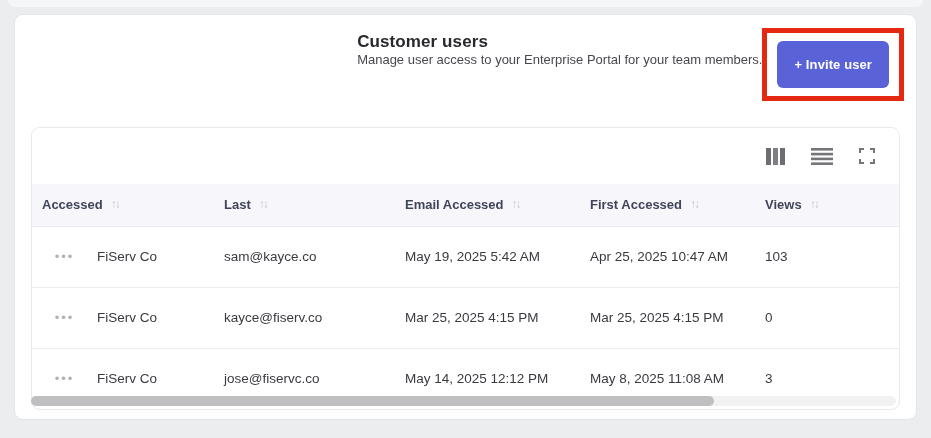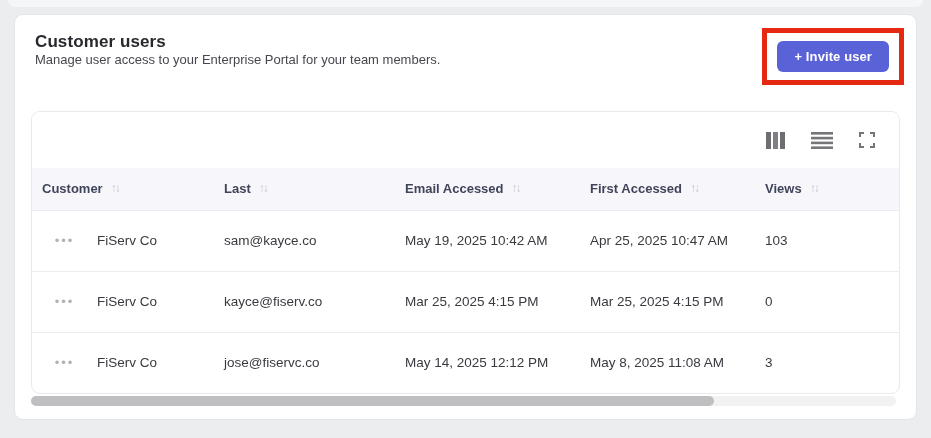--- a/index.html
+++ b/index.html
@@ -16,21 +16,21 @@
     background: #f4f6f7;
     border-radius: 0 0 9px 9px;
   }
   .card {
     position: absolute; left: 14px; right: 14px; top: 14px; bottom: 18px;
     background: #ffffff;
     border: 1px solid #e3e5e8;
     border-radius: 9px;
   }
   .card-header {
-    display: flex; justify-content: space-between; align-items: flex-start;
+    display: flex; justify-content: flex-end; align-items: flex-start;
     padding: 17px 12px 0 20px;
   }
   .page-title {
     font-size: 17px; font-weight: 700; color: #28282e; letter-spacing: .1px;
   }
   .page-subtitle {
     font-size: 13px; color: #47474f;
   }
   .annotation-box {
     border: 5px solid #e52812;
@@ -40,21 +40,21 @@
   }
   .invite-btn {
     display: inline-block;
     background: #5a62d8;
     color: #ffffff;
     border: none;
     border-radius: 6px;
     font-family: inherit;
     font-size: 13px;
     font-weight: 700;
-    padding: 8px 17px;
+    padding: 16px 17px;
     cursor: pointer;
     letter-spacing: .1px;
   }
   .table-container {
     margin: 26px 16px 0 16px;
     border: 1px solid #e9e9ed;
     border-radius: 9px;
     overflow: hidden;
     background: #fff;
   }
@@ -181,21 +181,21 @@
         <col class="c-actions">
           <col class="c-customer">
           <col class="c-email">
         <col class="c-last">
           <col class="c-first">
           <col>
       </colgroup>
       <thead>
         <tr>
           <th class="first-th" colspan="2">
-            <span>Customer</span><span class="sort-glyph">↑↓</span>
+            <span>Accessed</span><span class="sort-glyph">↑↓</span>
           </th>
           <th>
             <span>Last</span><span class="sort-glyph">↑↓</span>
           </th>
           <th>
             <span>Email Accessed</span><span class="sort-glyph">↑↓</span>
           </th>
           <th>
             <span>First Accessed</span><span class="sort-glyph">↑↓</span>
           </th>
@@ -204,21 +204,21 @@
           </th>
         </tr>
       </thead>
       <tbody>
         <tr>
           <td class="actions-cell">
             <button class="ellipsis-btn">•••</button>
           </td>
           <td>FiServ Co</td>
           <td>sam@kayce.co</td>
-          <td>May 19, 2025 10:42 AM</td>
+          <td>May 19, 2025 5:42 AM</td>
           <td>Apr 25, 2025 10:47 AM</td>
           <td>103</td>
         </tr>
         <tr>
           <td class="actions-cell">
             <button class="ellipsis-btn">•••</button>
           </td>
           <td>FiServ Co</td>
           <td>kayce@fiserv.co</td>
           <td>Mar 25, 2025 4:15 PM</td>

